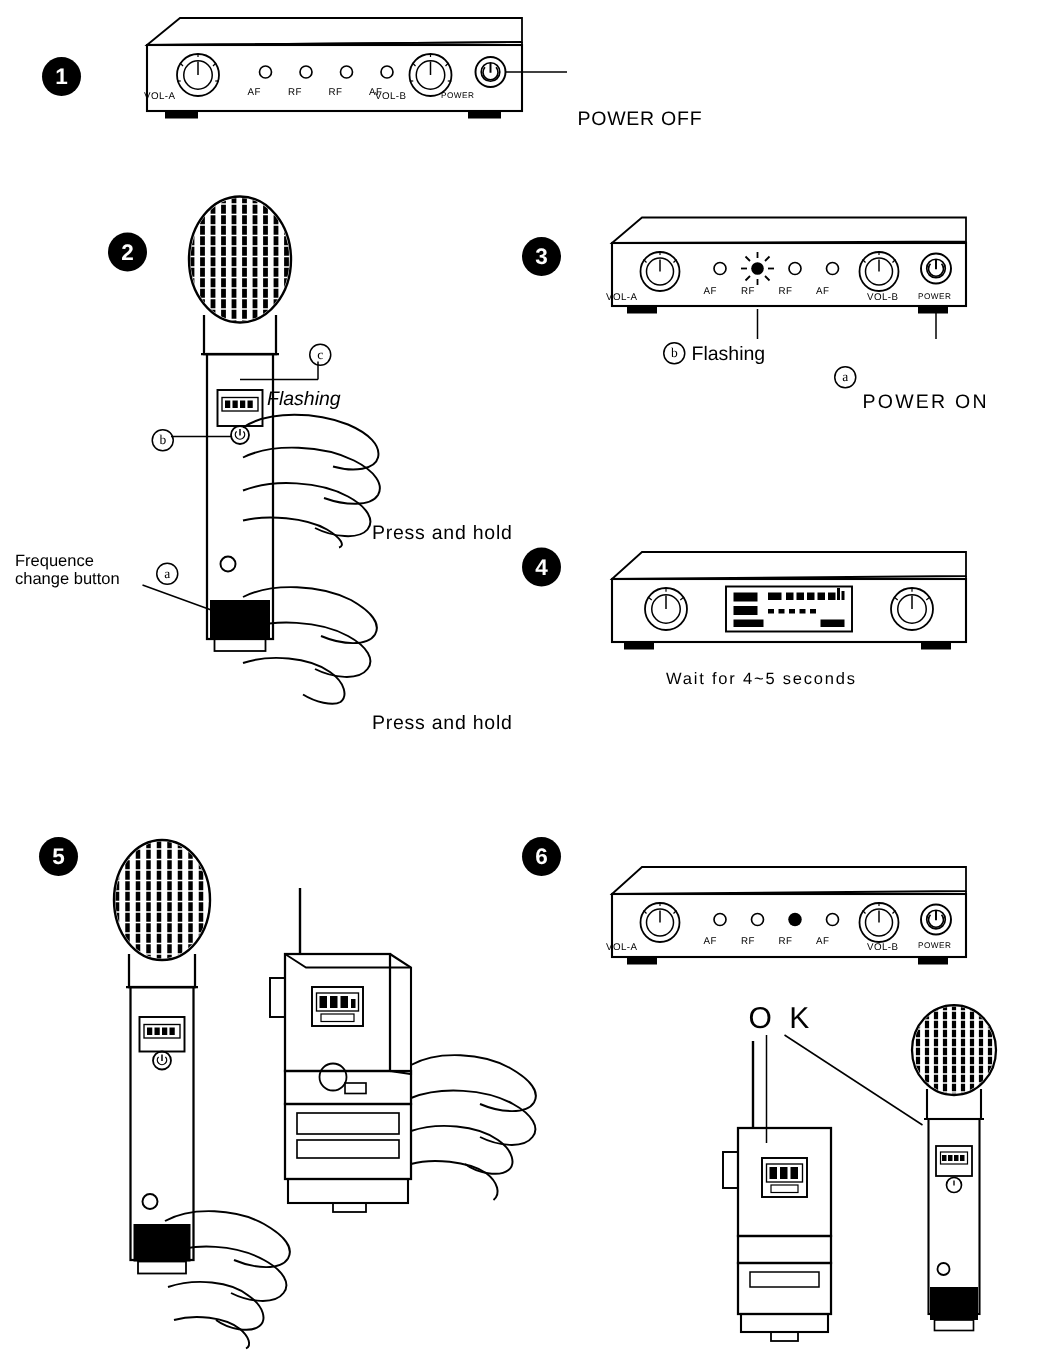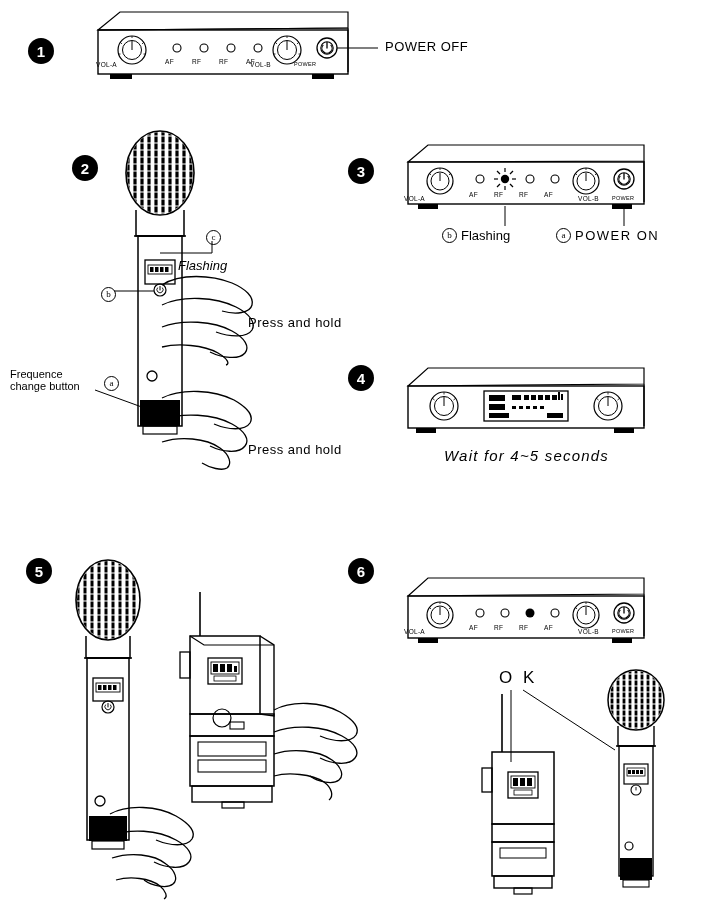--- a/index.html
+++ b/index.html
@@ -3,32 +3,32 @@
 <meta charset="utf-8">
 <style>
   html,body{margin:0;padding:0;background:#fff;}
   body{width:701px;height:905px;position:relative;font-family:"Liberation Sans",sans-serif;color:#000;overflow:hidden;}
   #stage{position:relative;width:701px;height:905px;}
   .abs{position:absolute;}
   .stepnum{
     width:26px;height:26px;border-radius:50%;background:#000;color:#fff;
     font-size:15px;font-weight:bold;display:flex;align-items:center;justify-content:center;
   }
-  .lbl{font-size:13px;letter-spacing:.5px;white-space:nowrap;}
+  .lbl{font-size:13px;letter-spacing:.5px;white-space:nowrap;margin-top:32px;}
   .lbl-tiny{font-size:6.5px;white-space:nowrap;letter-spacing:.3px;}
   .circled{
     display:inline-flex;align-items:center;justify-content:center;
     width:13px;height:13px;border:1px solid #000;border-radius:50%;
     font-size:9px;line-height:1;font-family:"Liberation Serif",serif;
   }
   .row{display:flex;align-items:center;}
   svg{display:block;overflow:visible;}
   .ln{stroke:#000;fill:none;}
-  .ok{font-size:17px;letter-spacing:3px;}
-  .wait{font-size:15px;letter-spacing:1.2px;white-space:nowrap;font-style:italic;}
+  .ok{font-size:20px;letter-spacing:3px;}
+  .wait{font-size:11px;letter-spacing:1.2px;white-space:nowrap;}
   .flashword{font-size:13px;white-space:nowrap;}
   .freq{font-size:11px;line-height:12px;white-space:nowrap;}
 </style>
 </head>
 <body>
 
 <div id="stage">
 
   <div class="abs stepnum" style="left:28px;top:38px;">1</div>
 

